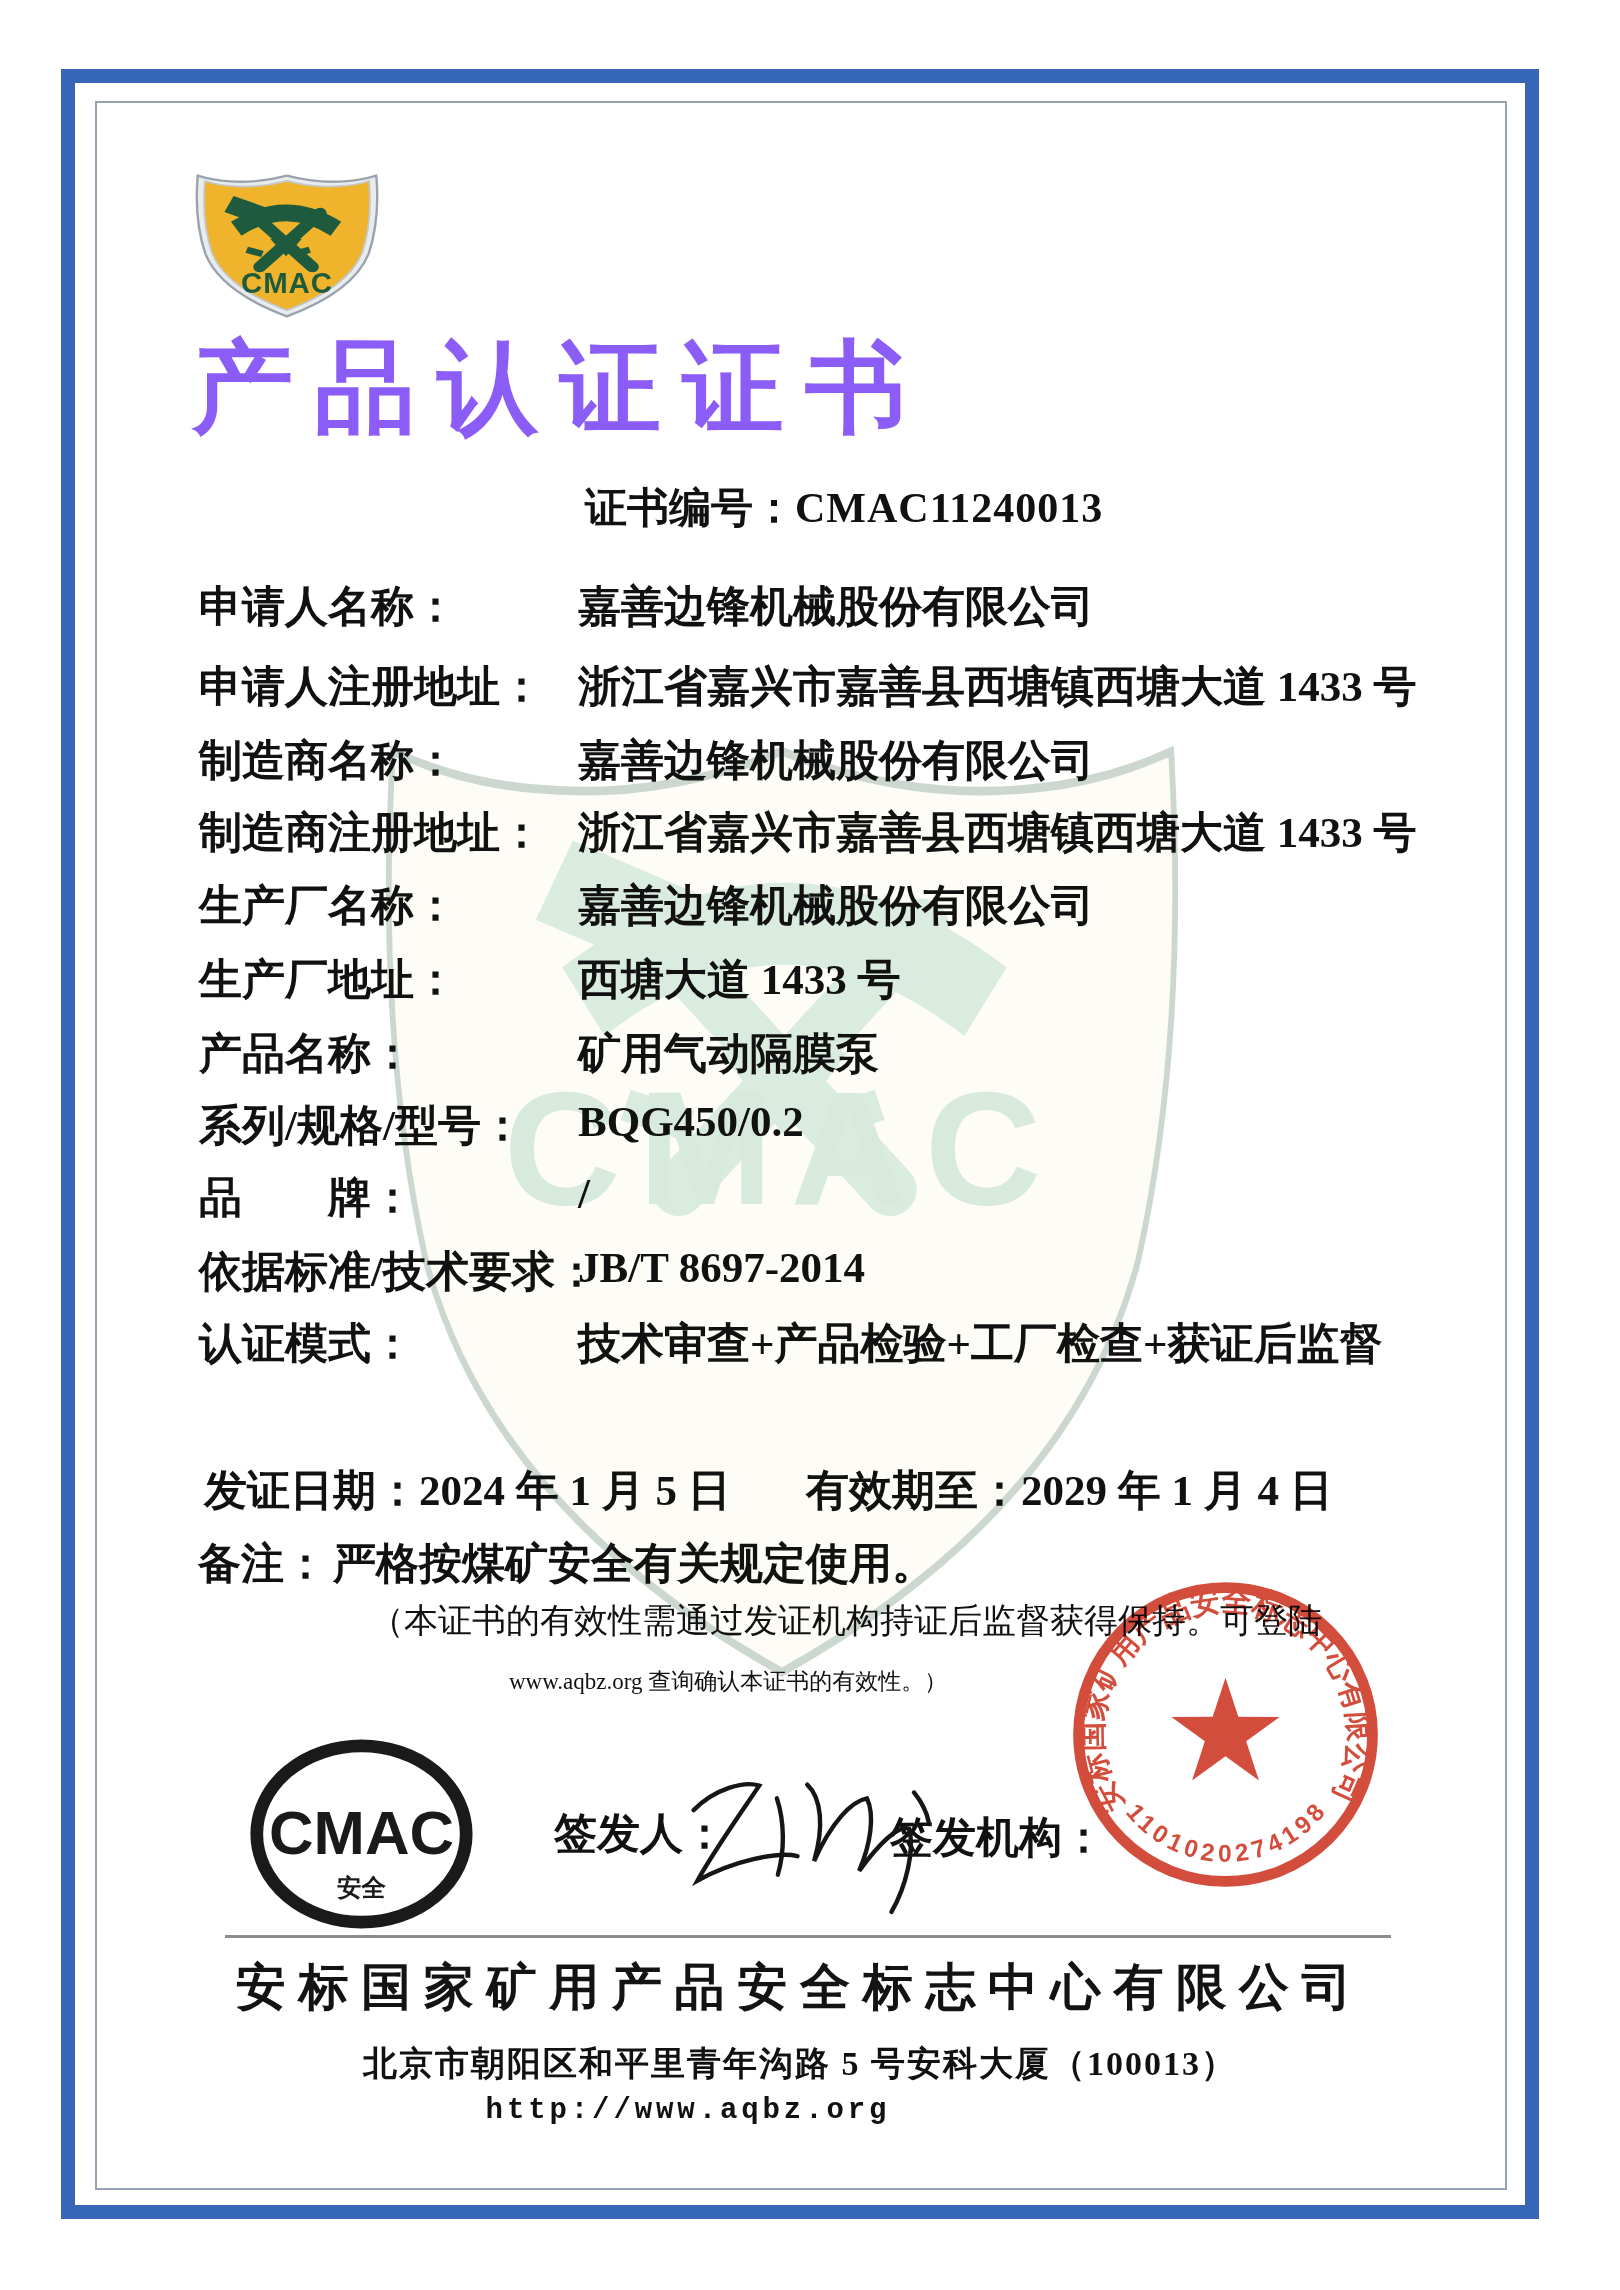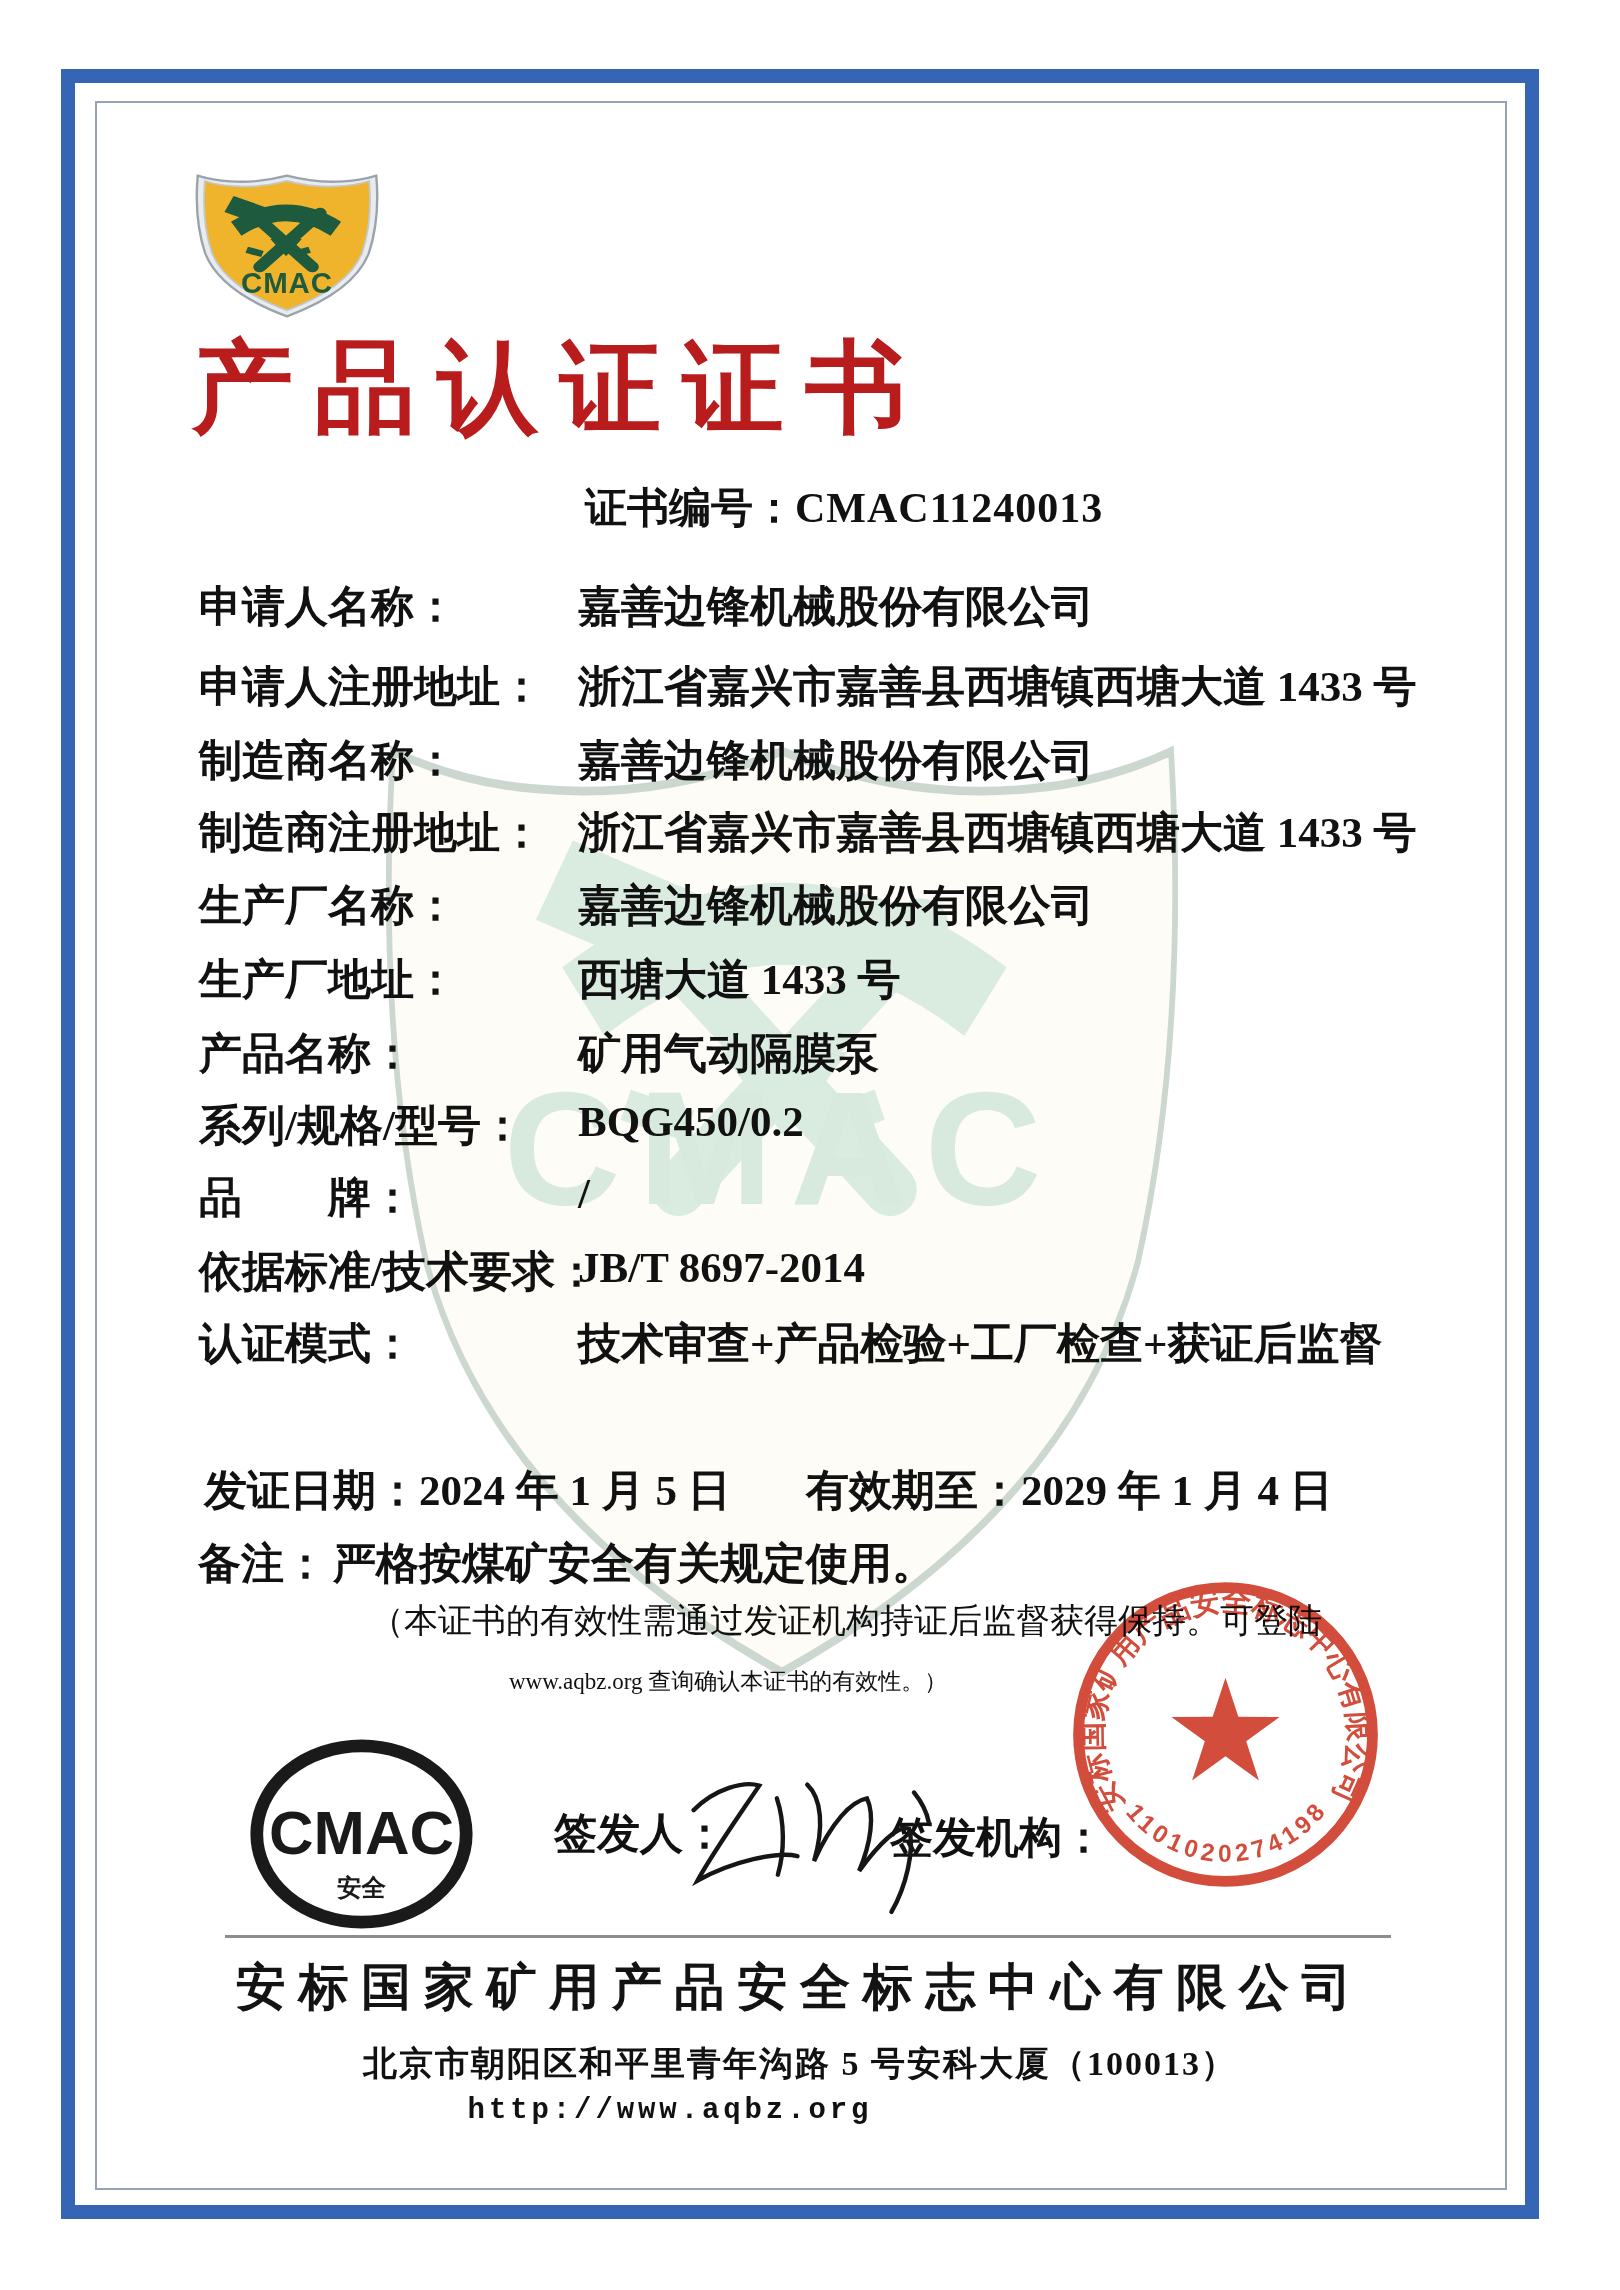--- a/index.html
+++ b/index.html
@@ -15,21 +15,21 @@
   }
   .frame-inner{
     position:absolute; left:95px; top:101px; width:1412px; height:2089px;
     border:2px solid #95a3b5; box-sizing:border-box;
   }
   .watermark{ position:absolute; left:368px; top:714px; z-index:0; }
   .logo-shield{ position:absolute; left:192px; top:169px; z-index:2; }
   .title{
     position:absolute; left:192px; top:321px; z-index:2;
     font-family:"Liberation Sans","DejaVu Sans",sans-serif;
-    font-weight:900; font-size:101px; letter-spacing:21.6px; color:#b91c1c;
+    font-weight:900; font-size:101px; letter-spacing:21.6px; color:#8b5cf6;
     white-space:nowrap;
   }
   .certno{
     position:absolute; left:585px; top:480px; z-index:2;
     font-size:42px; font-weight:bold; white-space:nowrap;
   }
   .certno .num{ font-family:"Liberation Serif","DejaVu Serif",serif; letter-spacing:1px;}
   .row{ position:absolute; left:0; width:1620px; height:59px; z-index:2; white-space:nowrap;}
   .row .lbl{ position:absolute; left:199px; font-size:43px; font-weight:bold; }
   .row .val{ position:absolute; left:578px; font-size:43px; font-weight:bold; }
@@ -53,21 +53,21 @@
   .seal{ position:absolute; left:1057px; top:1560px; z-index:5; mix-blend-mode:multiply; opacity:0.93;}
   .rule{ position:absolute; left:225px; top:1935px; width:1166px; height:2.9px; background:#8d8d8d; z-index:2;}
   .footer{ position:absolute; left:61px; top:0; width:1478px; text-align:center; z-index:2;}
   .footer .org{
     position:absolute; left:0; top:1954px; width:1478px;
     font-family:"Liberation Sans","DejaVu Sans",sans-serif;
     font-weight:bold; font-size:50px; letter-spacing:12.7px; color:#131313;
   }
   .footer .addr{ position:absolute; left:0; top:2041px; width:1478px; font-size:34px; font-weight:bold; letter-spacing:2px;}
   .footer .url{
-    position:absolute; left:0; top:2094px; width:1218px;
+    position:absolute; left:18px; top:2094px; width:1218px;
     font-family:"Liberation Mono","DejaVu Sans Mono",monospace;
     font-size:29px; letter-spacing:3.9px; font-weight:bold;
   }
 </style>
 </head>
 <body>
 
 <div class="page">
 
   <div class="frame-outer"></div>

